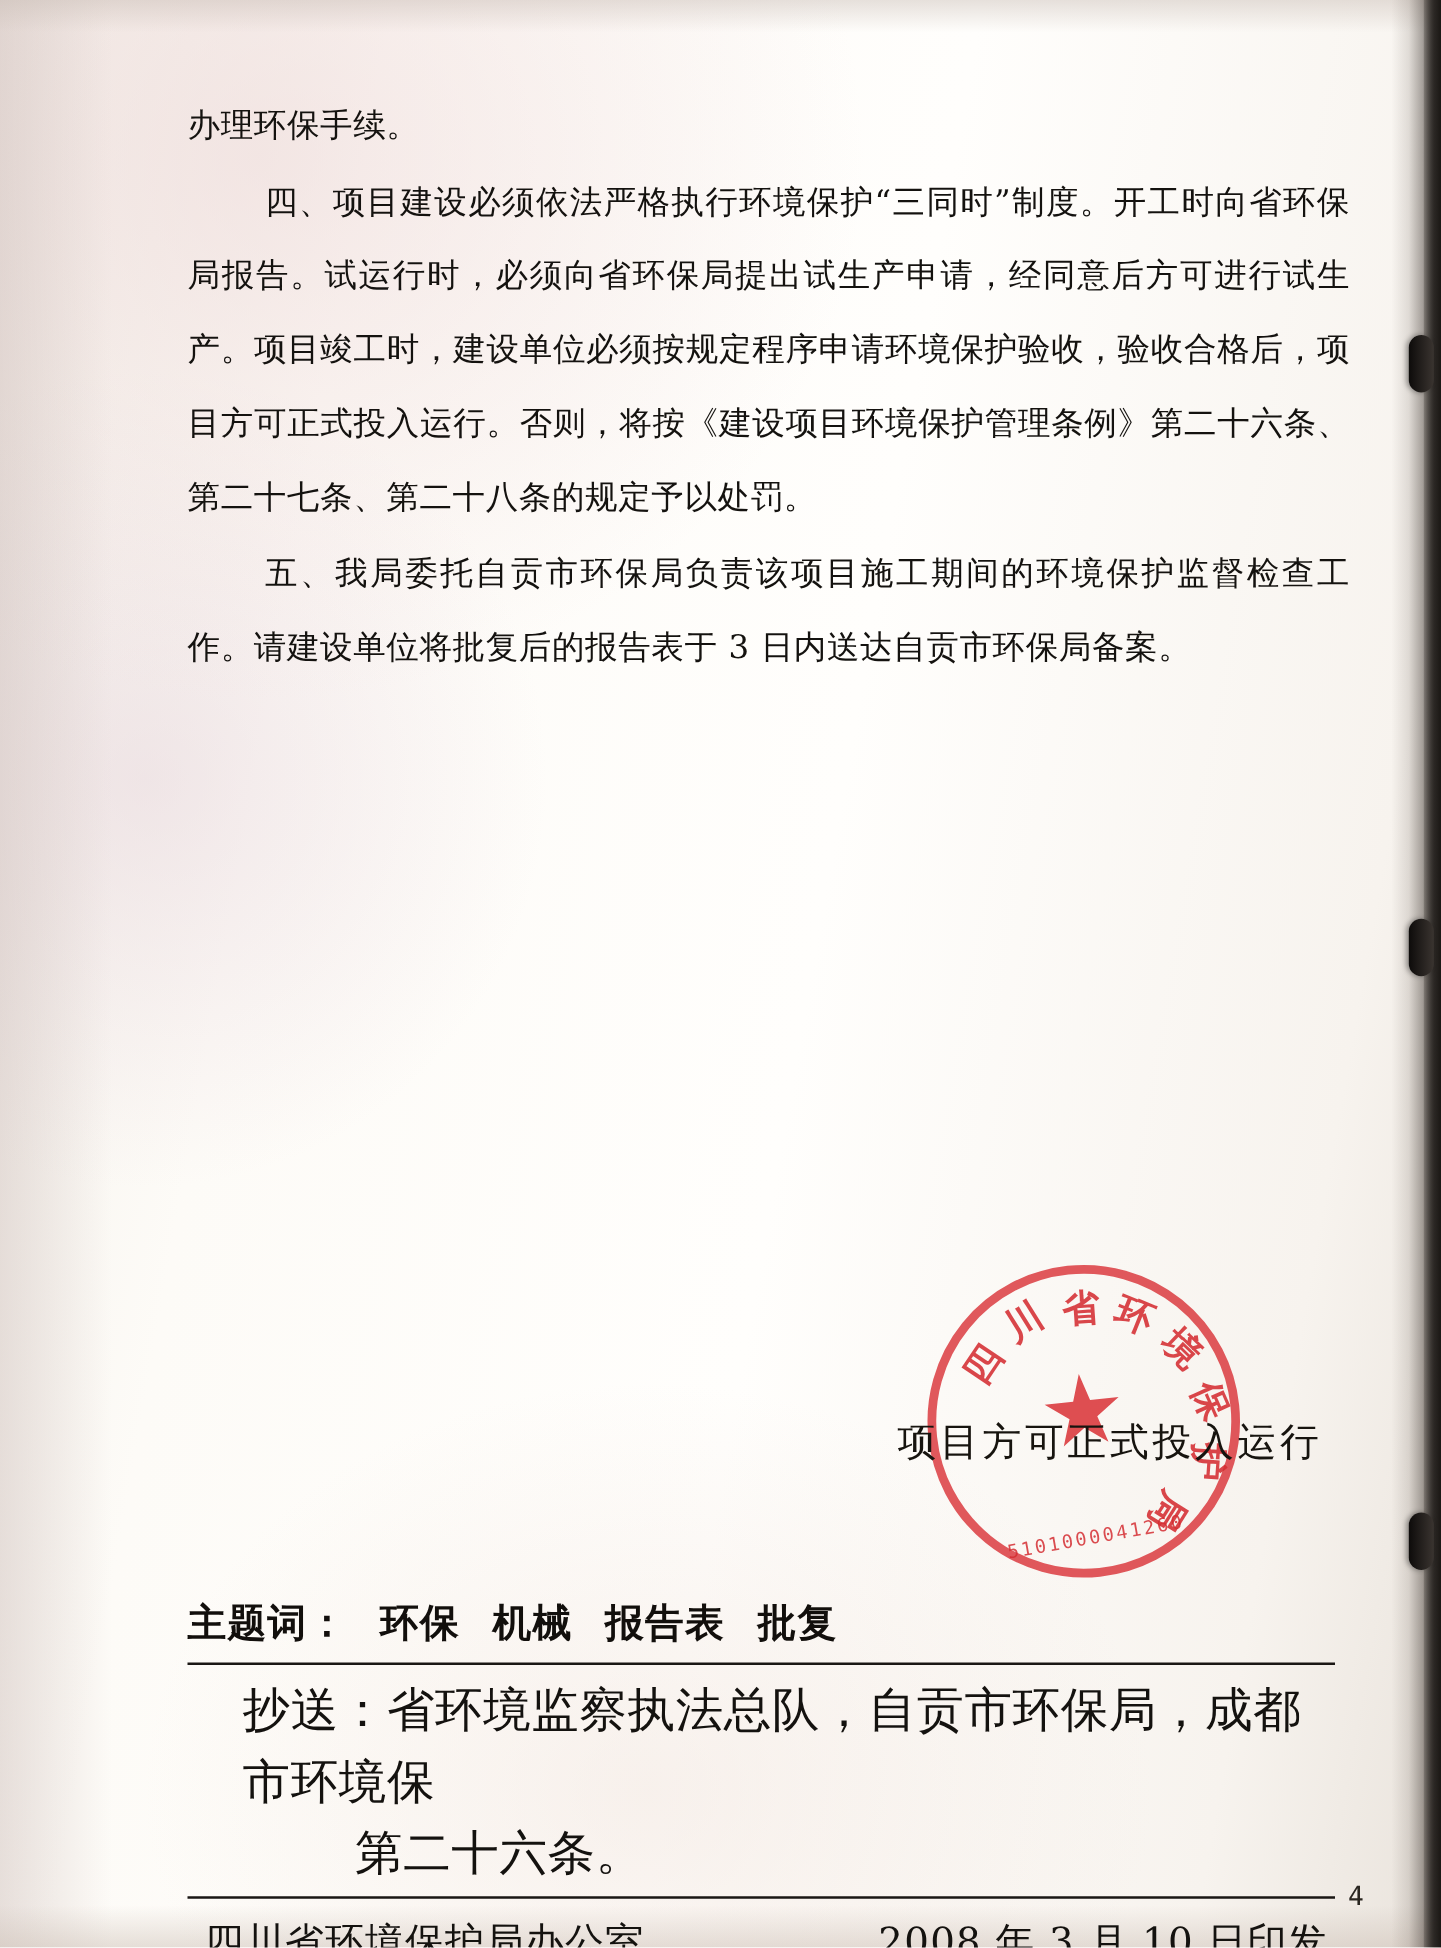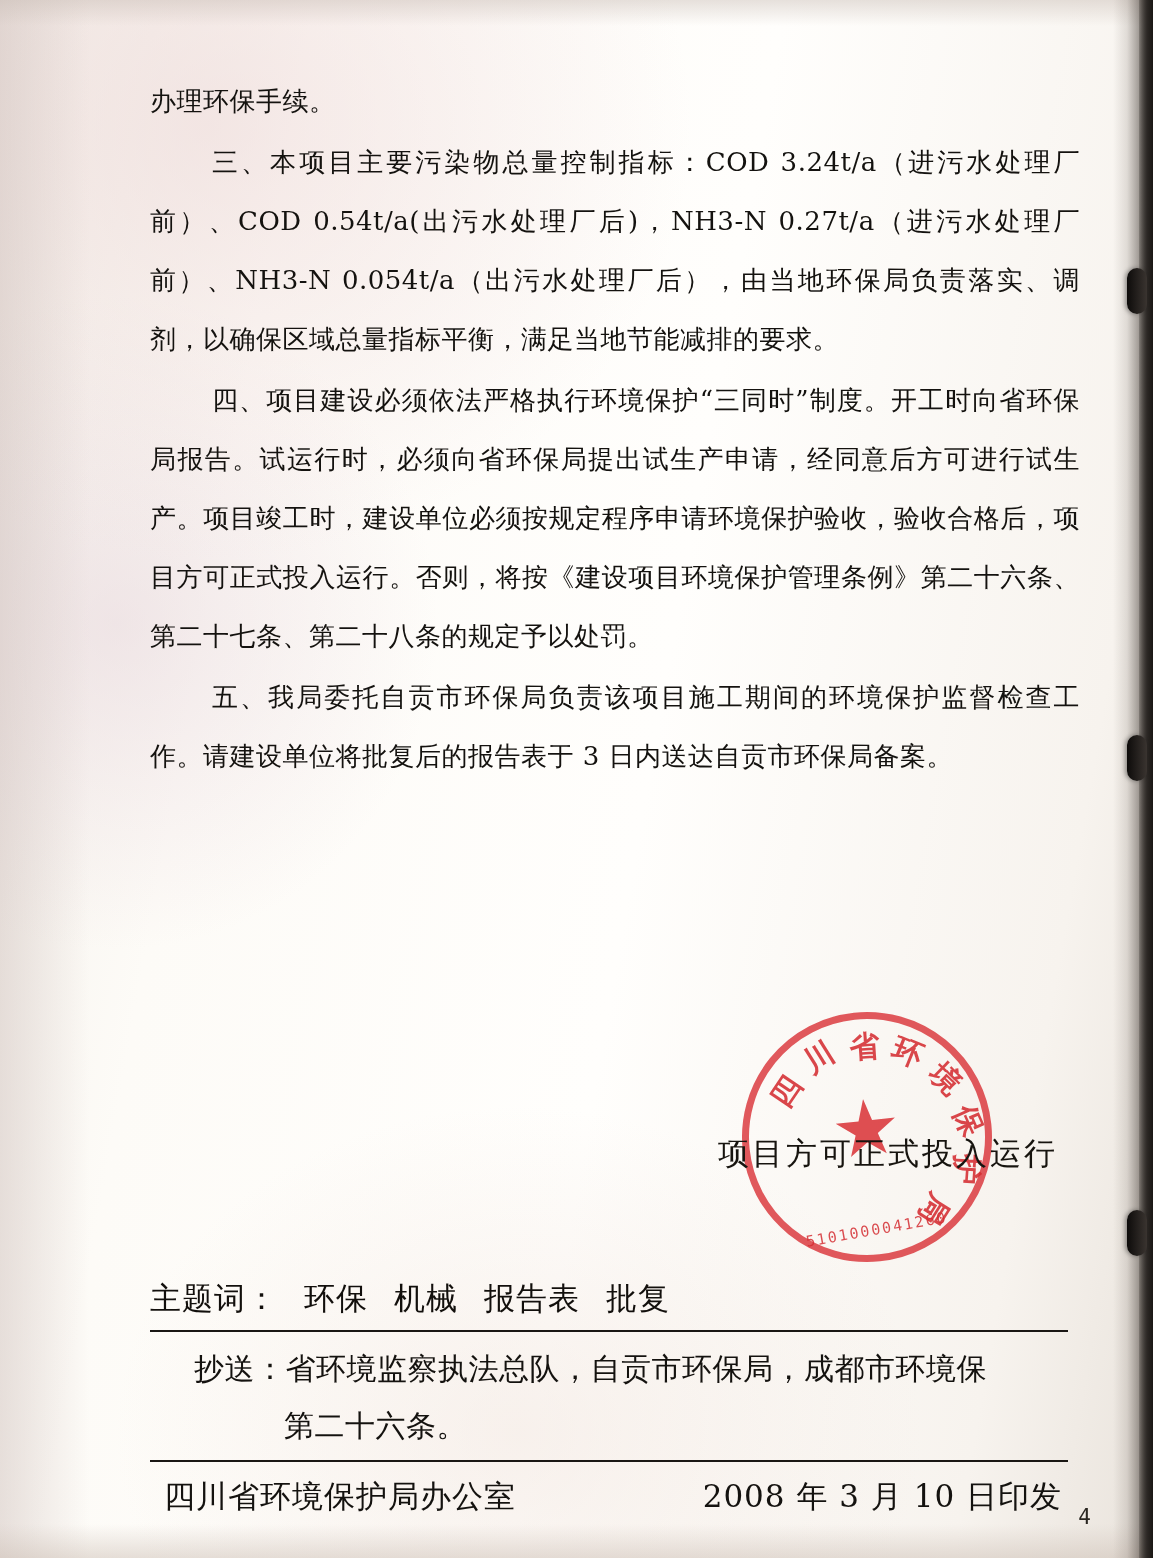--- a/index.html
+++ b/index.html
@@ -146,33 +146,33 @@
   
   #footer {
     position: absolute;
     left: 150px;
     top: 1278px;
     width: 918px;
   }
   #keywords {
     font-family: "DejaVu Serif", "Liberation Serif", serif;
     font-size: 31px;
-    font-weight: normal;
+    font-weight: bold;
     color: #120f0c;
     letter-spacing: 1px;
     padding-bottom: 10px;
   }
   #keywords .kw { margin-left: 26px; }
   .rule {
     border-top: 2px solid #1a1714;
     width: 100%;
   }
   #cc {
     font-family: "DejaVu Serif", "Liberation Serif", serif;
-    font-size: 30px;
+    font-size: 38px;
     line-height: 57px;
     color: #14120f;
     padding: 8px 0 6px 44px;
     letter-spacing: 0.5px;
   }
   #cc .cc-cont { display: block; padding-left: 90px; }
   #imprint {
     display: flex;
     justify-content: space-between;
     align-items: baseline;
@@ -194,21 +194,20 @@
 </head>
 <body>
 
 <div id="page">
   <div id="left-fold"></div>
   <div id="top-edge"></div>
   <div id="bottom-edge"></div>
 
   <div id="content">
     <p class="para">办理环保手续。</p>
-    <p class="para indent">三、本项目主要污染物总量控制指标：COD 3.24t/a（进污水处理厂前）、COD 0.54t/a(出污水处理厂后)，NH3-N 0.27t/a（进污水处理厂前）、NH3-N 0.054t/a（出污水处理厂后），由当地环保局负责落实、调剂，以确保区域总量指标平衡，满足当地节能减排的要求。</p>
     <p class="para indent">四、项目建设必须依法严格执行环境保护“三同时”制度。开工时向省环保局报告。试运行时，必须向省环保局提出试生产申请，经同意后方可进行试生产。项目竣工时，建设单位必须按规定程序申请环境保护验收，验收合格后，项目方可正式投入运行。否则，将按《建设项目环境保护管理条例》第二十六条、第二十七条、第二十八条的规定予以处罚。</p>
     <p class="para indent">五、我局委托自贡市环保局负责该项目施工期间的环境保护监督检查工作。请建设单位将批复后的报告表于 3 日内送达自贡市环保局备案。</p>
   </div>
 
   <div id="seal-wrap">
     <div id="seal">
       <div class="star"></div>
       <div class="seal-char" style="left:108px; top:8px; transform:rotate(2deg);">省</div>
       <div class="seal-char" style="left:150px; top:18px; transform:rotate(28deg);">环</div>
       <div class="seal-char" style="left:185px; top:48px; transform:rotate(50deg);">境</div>

